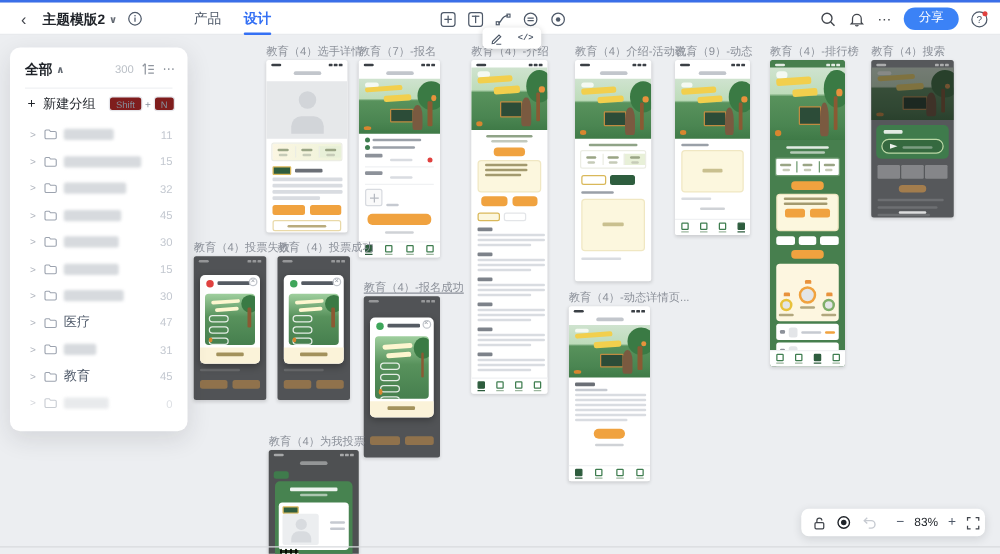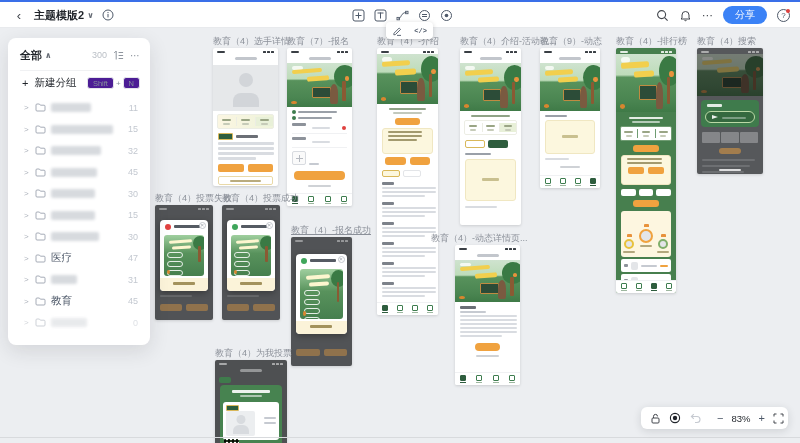--- a/index.html
+++ b/index.html
@@ -38,21 +38,21 @@
            border-radius:8px; box-shadow:0 6px 20px rgba(31,35,41,.12); z-index:40; }
   .panel-header { height:26px; display:flex; align-items:center; padding:0 10px 0 12px; margin-top:4px; }
   .panel-filter { font-size:11px; color:#1f2329; font-weight:bold; display:flex; align-items:center; gap:3px; cursor:pointer; }
   .panel-count { margin-left:auto; font-size:9px; color:#bbc0c7; }
   .panel-divider { height:1px; background:#f0f1f3; margin:2px 12px 0; }
   .new-group { height:24px; display:flex; align-items:center; padding:0 10px 0 14px; cursor:pointer; }
   .ng-plus { font-size:11px; color:#1f2329; }
   .ng-label { font-size:10.5px; color:#1f2329; margin-left:6px; }
   .keycaps { margin-left:auto; display:flex; align-items:center; gap:2px; }
   .keycap { border:1px solid #e5e6eb; border-radius:3px; font-size:7.5px; color:#86909c; padding:0 5px;
-            height:12px; line-height:11px; background:#4c1d95; }
+            height:12px; line-height:11px; background:#7f1d1d; }
   .keyplus { font-size:8px; color:#86909c; }
   .group-list { margin-top:2px; }
   .group-row { height:21.5px; display:flex; align-items:center; padding:0 12px 0 16px; cursor:pointer; }
   .row-chev { font-size:8px; color:#adb2bb; width:7px; }
   .row-folder { margin-left:4px; display:flex; }
   .row-name { font-size:10.5px; color:#4e5969; margin-left:5px; white-space:nowrap; }
   .row-blur { height:9px; border-radius:2px; background:#d7dade; filter:blur(1.4px); margin-left:5px; }
   .row-count { margin-left:auto; font-size:9px; color:#c3c8d0; }
   .dim { opacity:.55; }
 
@@ -116,20 +116,24 @@
       </span>
       <span class="icon-btn">
         <svg width="12" height="12" viewBox="0 0 12 12">
             <circle cx="6" cy="6" r="5" fill="none" stroke="#4e5969" stroke-width="1"></circle>
             <rect x="5.5" y="5" width="1" height="3.4" fill="#4e5969"></rect>
             <rect x="5.5" y="3" width="1" height="1.1" fill="#4e5969"></rect>
           </svg>
       </span>
     </div>
 
+    <div class="tb-tabs">
+      <span class="tb-tab">产品</span>
+      <span class="tb-tab active">设计</span>
+    </div>
 
     <div class="tb-tools">
       <span class="icon-btn">
         <svg width="13" height="13" viewBox="0 0 13 13">
             <rect x="1" y="1" width="11" height="11" rx="2" fill="none" stroke="#4e5969"></rect>
             <rect x="6" y="3.5" width="1" height="6" fill="#4e5969"></rect>
             <rect x="3.5" y="6" width="6" height="1" fill="#4e5969"></rect>
           </svg>
       </span>
       <span class="icon-btn">
@@ -748,21 +752,21 @@
           </div>
           <div style="position: absolute; left: 0px; right: 0px; bottom: 0px; height: 13px; background: rgb(251, 243, 217);">
             <div class="ln" style="width: 22px; height: 3px; background: rgb(163, 146, 92); margin: 4px auto 0px;"></div>
           </div>
         </div>
         <div style="display: flex; gap: 4px; position: absolute; left: 8%; right: 8%; bottom: 8%;">
           <div style="flex: 1 1 0%; height: 7px; background: rgba(240, 162, 63, 0.4); border-radius: 2px;"></div>
           <div style="flex: 1 1 0%; height: 7px; background: rgba(240, 162, 63, 0.4); border-radius: 2px;"></div>
         </div>
       </div>
-      <div class="frame-label" style="left: 431px; top: 204px;">教育（4）-动态详情页...</div>
+      <div class="frame-label" style="left: 455px; top: 204px;">教育（4）-动态详情页...</div>
       <div class="phone" style="left: 455px; top: 217px; width: 65px; height: 140px;">
         <div class="sbr">
           <div class="sbl" style="background: rgb(58, 63, 69);"></div>
           <div class="sbg">
             <i style="background: rgb(58, 63, 69);"></i>
             <i style="background: rgb(58, 63, 69);"></i>
             <i style="background: rgb(58, 63, 69);"></i>
           </div>
         </div>
         <div class="navr">

